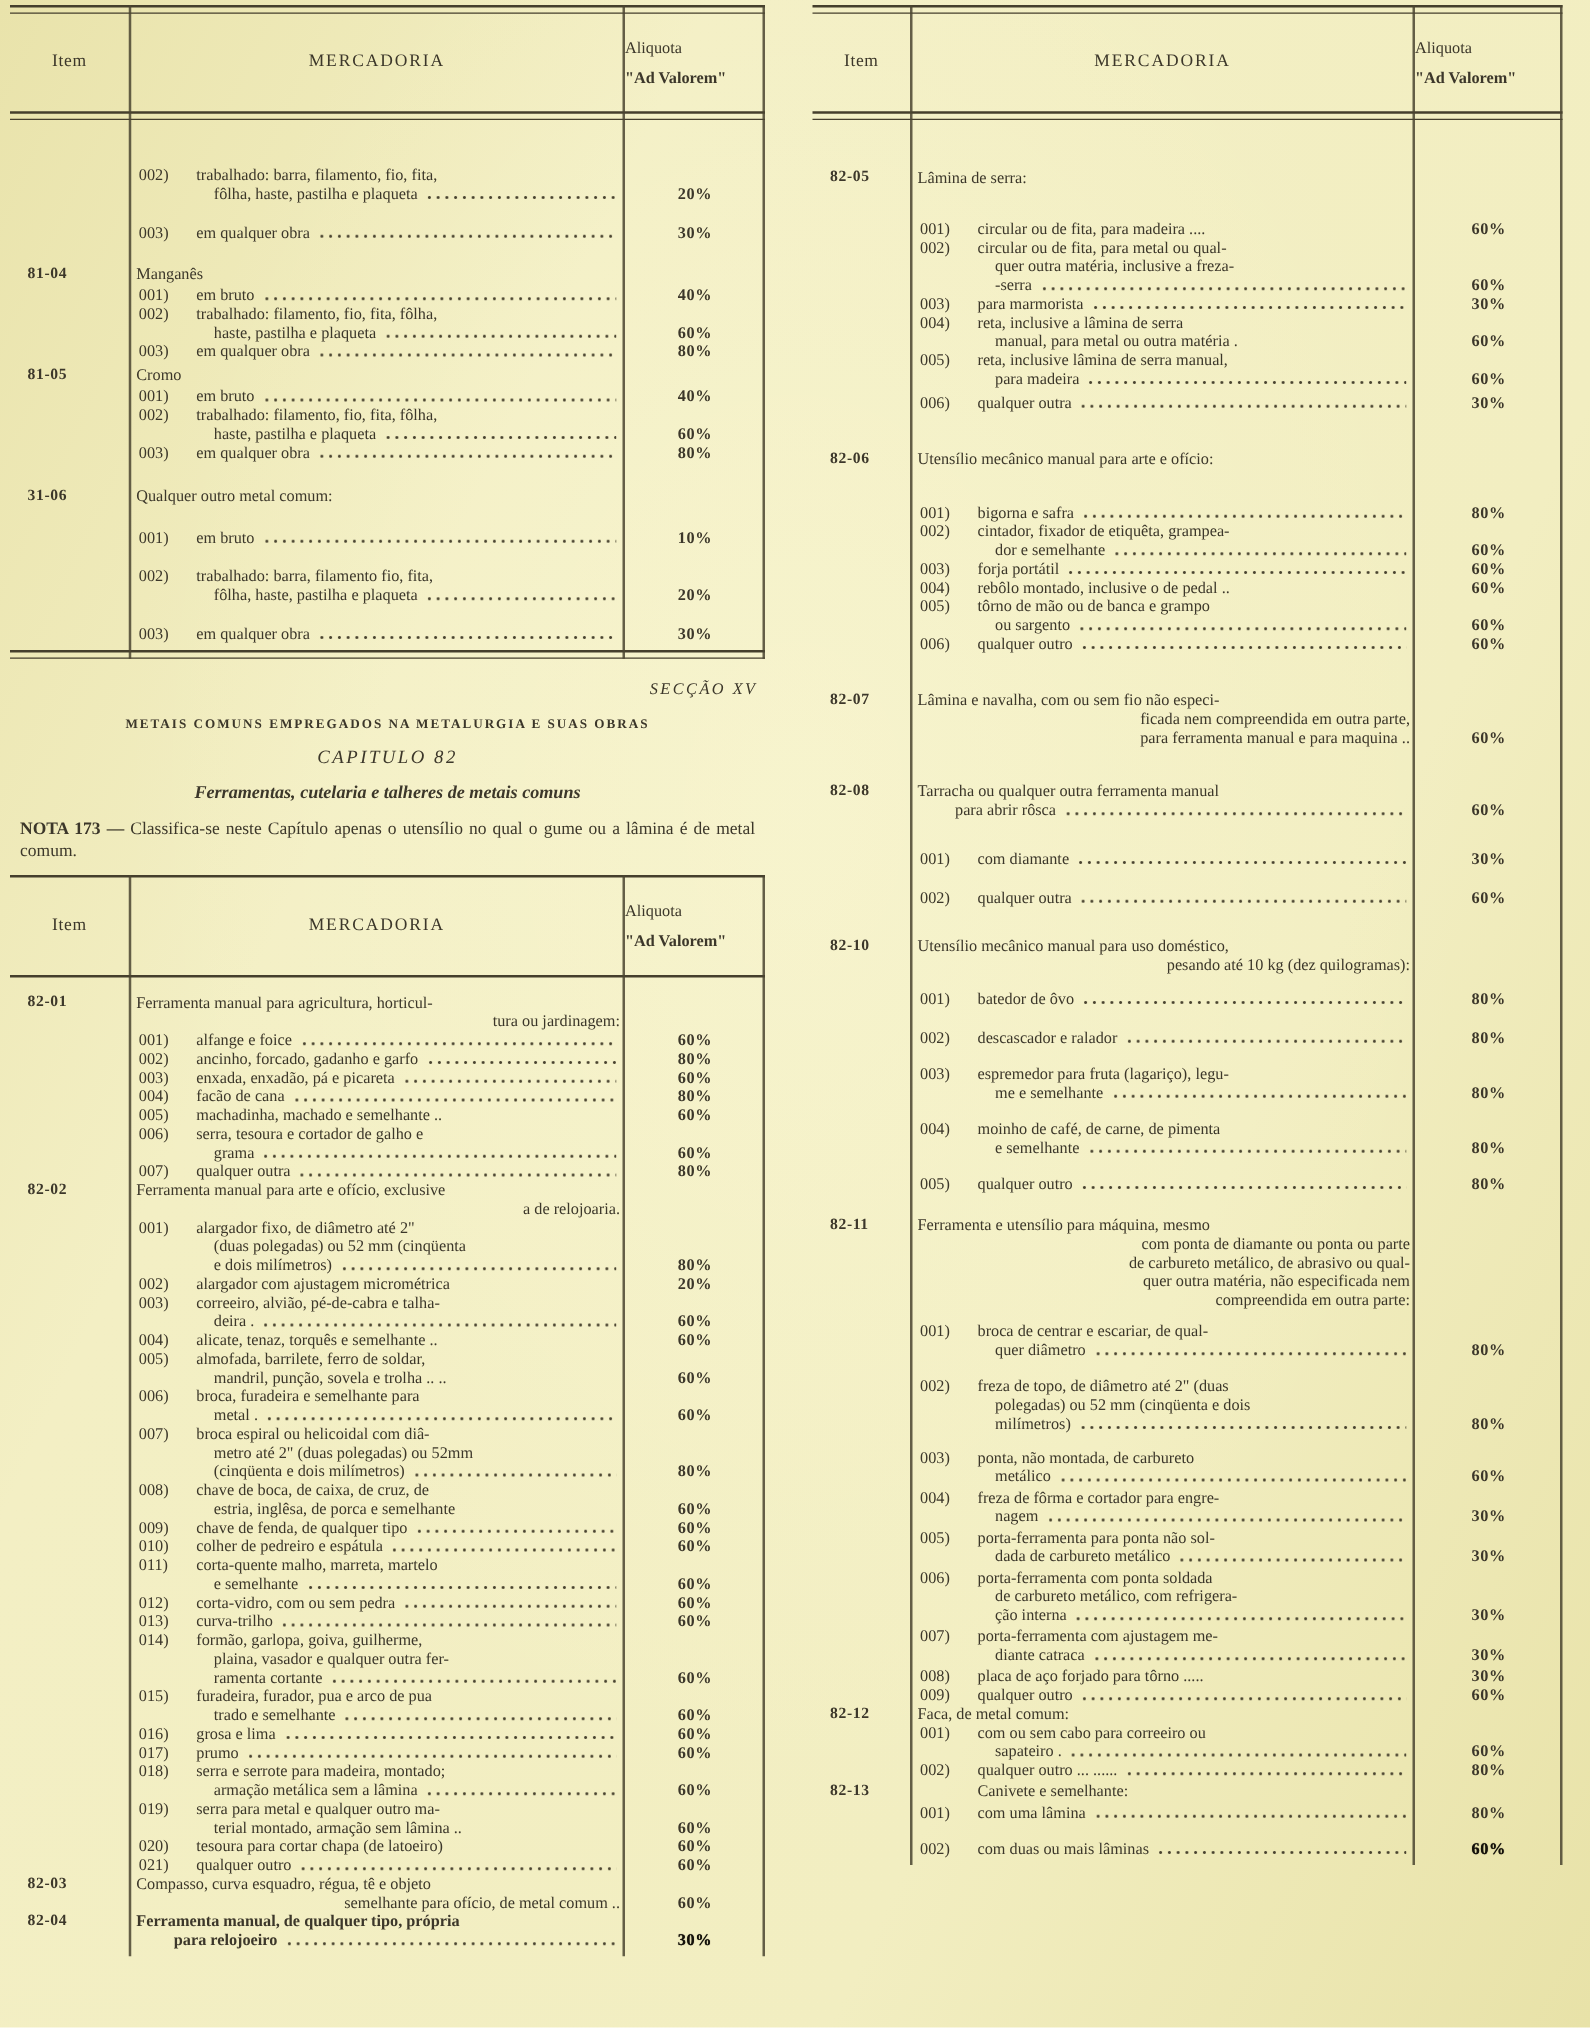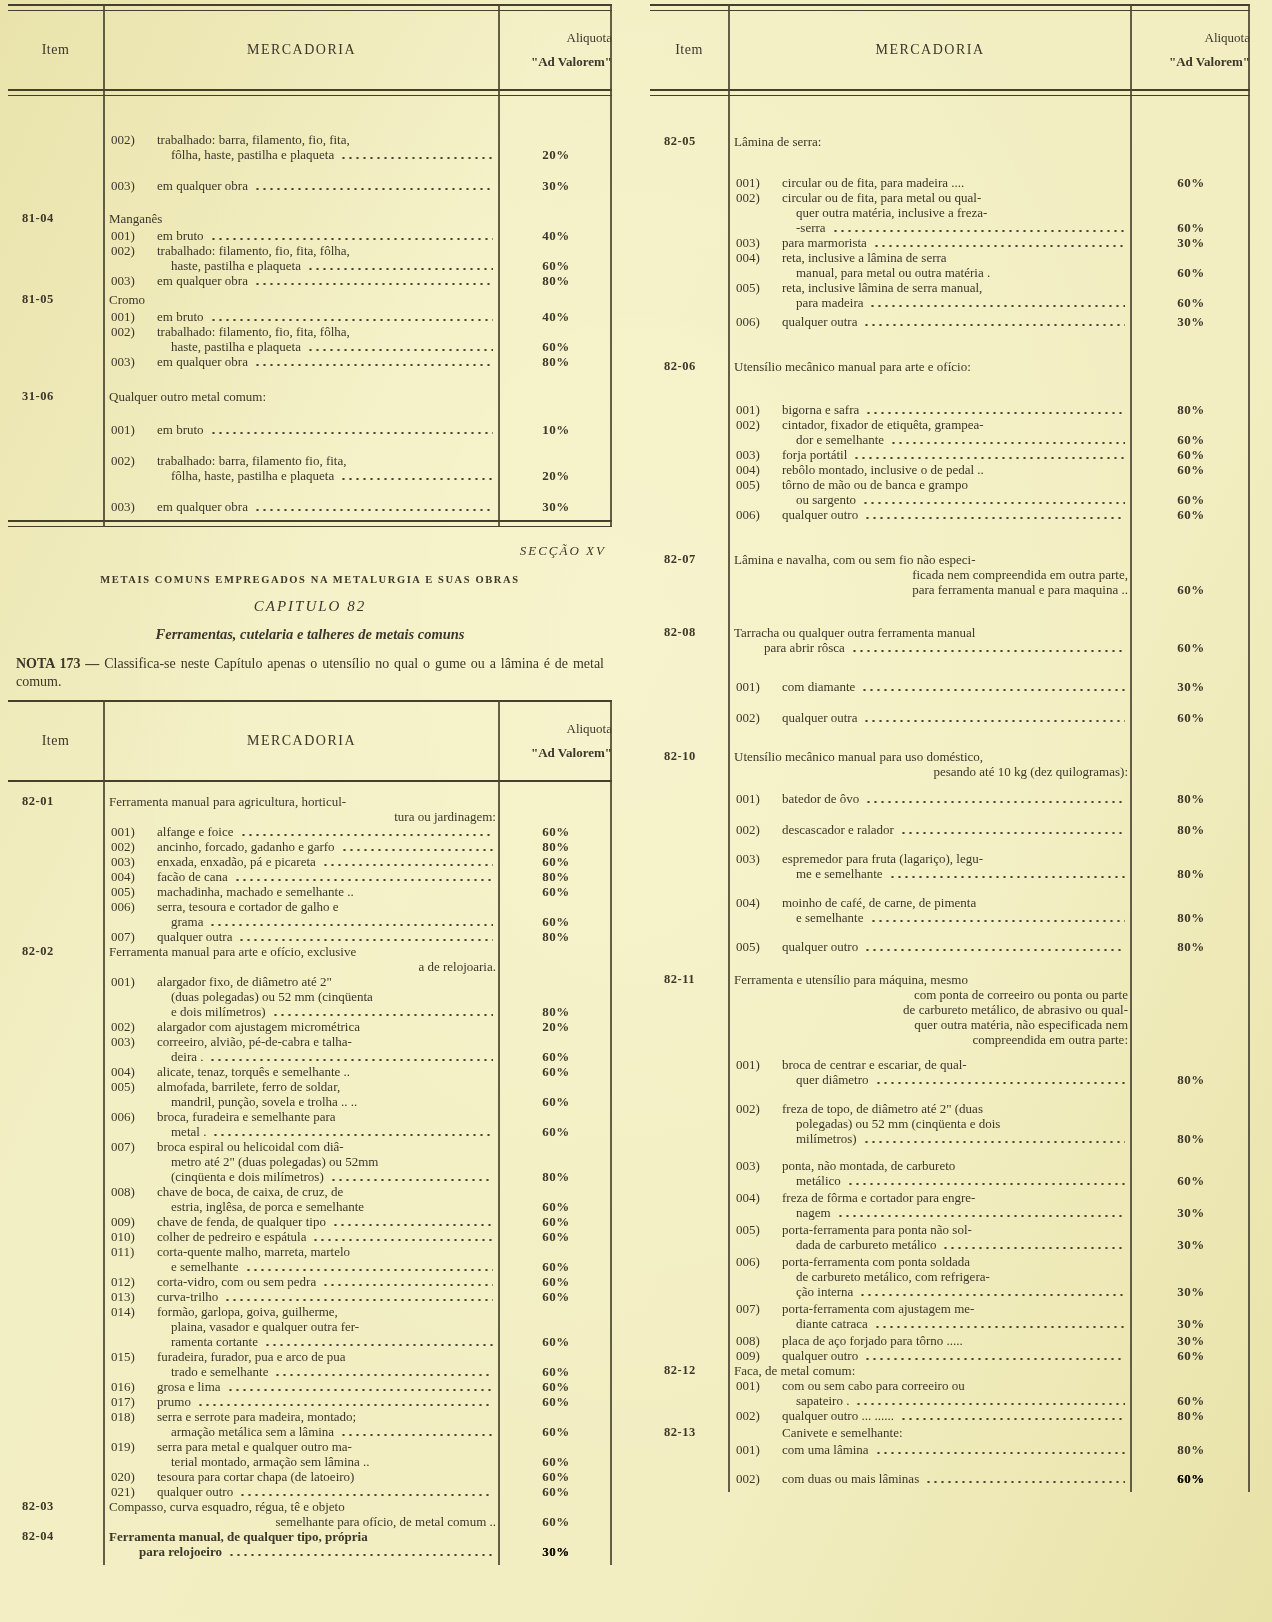--- a/index.html
+++ b/index.html
@@ -16,21 +16,21 @@
 
   .tbl{position:relative; --c1:95px; --c3:112px;}
   .tblR{--c1:78px; --c3:118px;}
   .vl{position:absolute; top:0; bottom:0; width:0; border-left:2px solid #4a4430; opacity:.85;}
   .rule2{height:4px; border-top:2px solid #453f2c; border-bottom:1px solid #453f2c;}
   .rule1{height:0; border-top:2px solid #453f2c;}
 
   .thead{display:grid; grid-template-columns:var(--c1) 1fr var(--c3); align-items:center; height:78px;}
   .th-item{text-align:center; font-size:14px; letter-spacing:.5px;}
   .th-merc{text-align:center; font-size:14px; letter-spacing:1.5px;}
-  .th-aliq{text-align:right; font-size:13px; line-height:1.15;}
+  .th-aliq{text-align:left; font-size:13px; line-height:1.15;}
   .th-aliq .qv{margin-top:9px; font-weight:bold;}
 
   .tbody{position:relative; padding-top:2px; padding-bottom:6px;}
   .blk{display:grid; grid-template-columns:var(--c1) 1fr var(--c3); font-size:13px; line-height:15px;}
   .c-item{padding-left:14px; font-weight:bold; letter-spacing:.5px; font-size:12.5px;}
   .c-body{display:flex; padding-left:6px; padding-right:4px;}
   .num{flex:none; width:46px; padding-left:2px;}
   .txt{flex:1;}
   .ln{min-height:15px;}
   .cont{padding-left:14px;}
@@ -993,21 +993,21 @@
                 </div>
               </div>
             </div>
             <div class="c-pct">80%</div>
           </div>
           <div class="blk" style="margin-top: 18px;">
             <div class="c-item">82-11</div>
             <div class="c-body">
               <div class="txt">
                 <div class="ln">Ferramenta e utensílio para máquina, mesmo</div>
-                <div class="ln hcont">com ponta de correeiro ou ponta ou parte</div>
+                <div class="ln hcont">com ponta de diamante ou ponta ou parte</div>
                 <div class="ln hcont">de carbureto metálico, de abrasivo ou qual-</div>
                 <div class="ln hcont">quer outra matéria, não especificada nem</div>
                 <div class="ln hcont">compreendida em outra parte:</div>
               </div>
             </div>
             <div class="c-pct"></div>
           </div>
           <div class="blk" style="margin-top: 10px;">
             <div class="c-item"></div>
             <div class="c-body">

